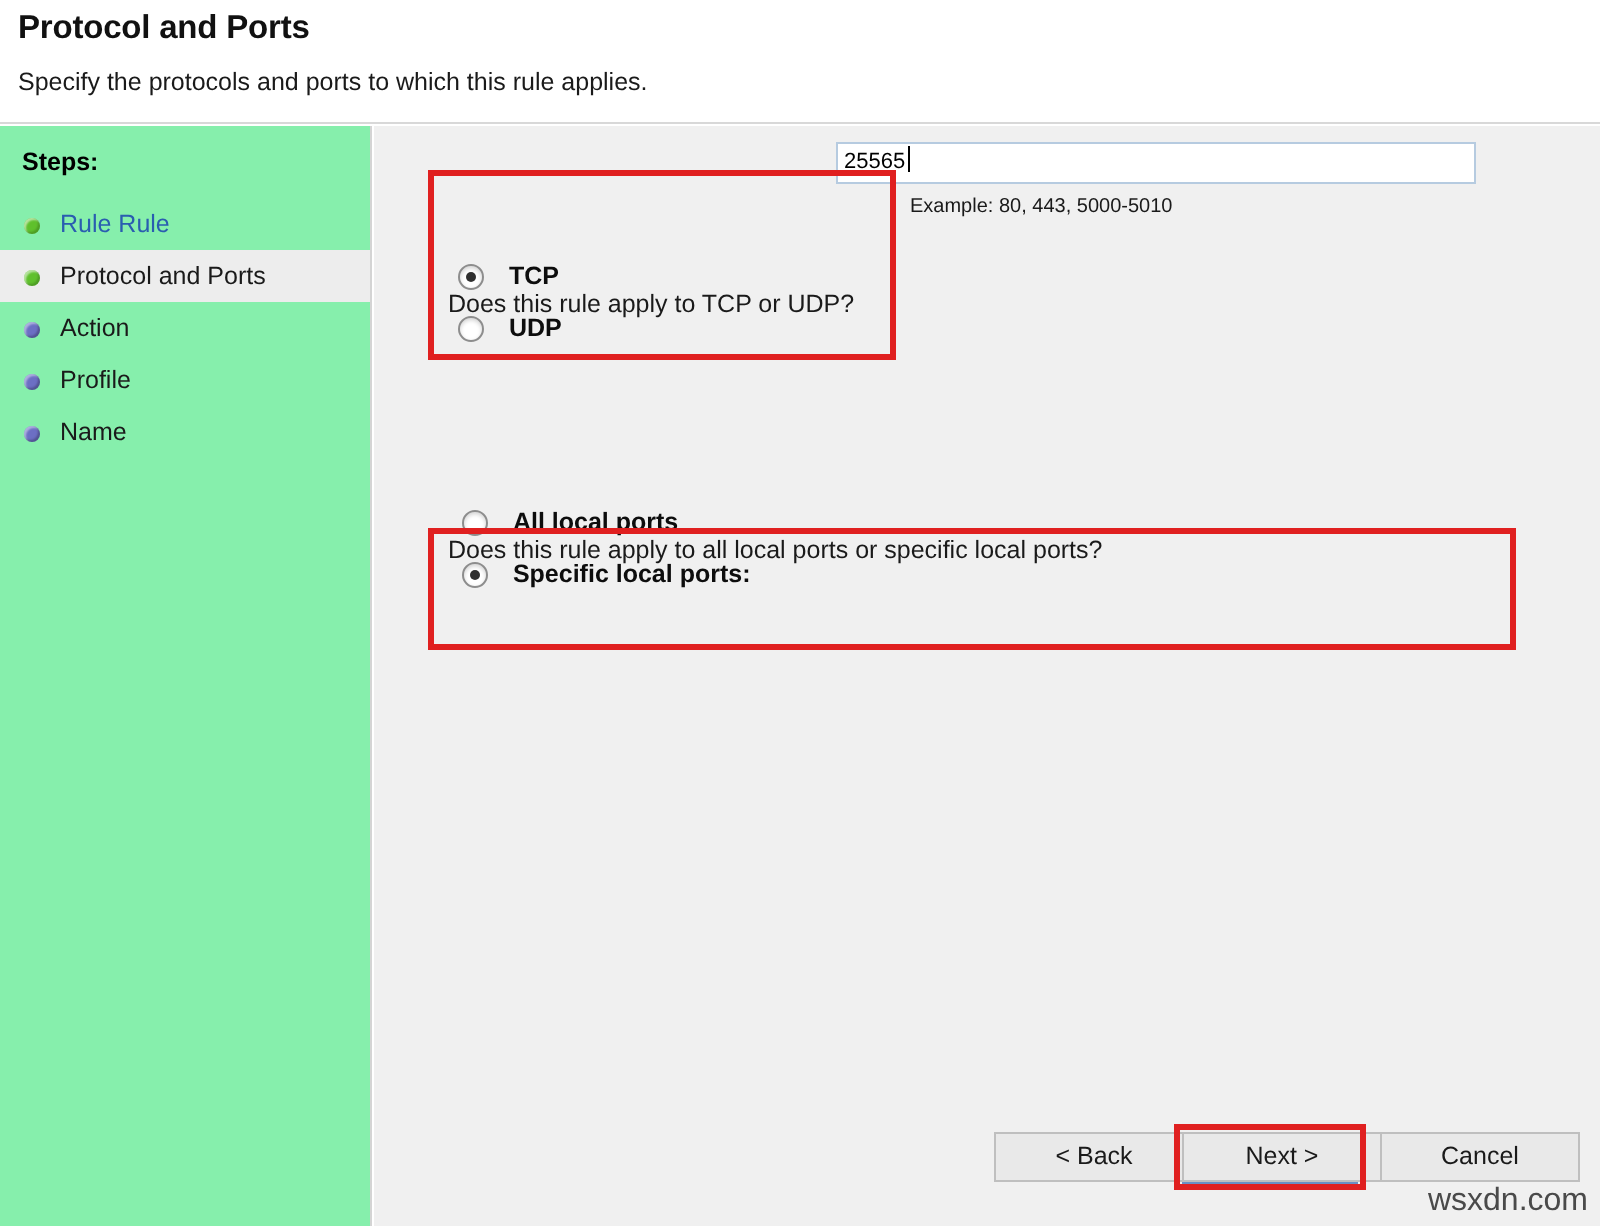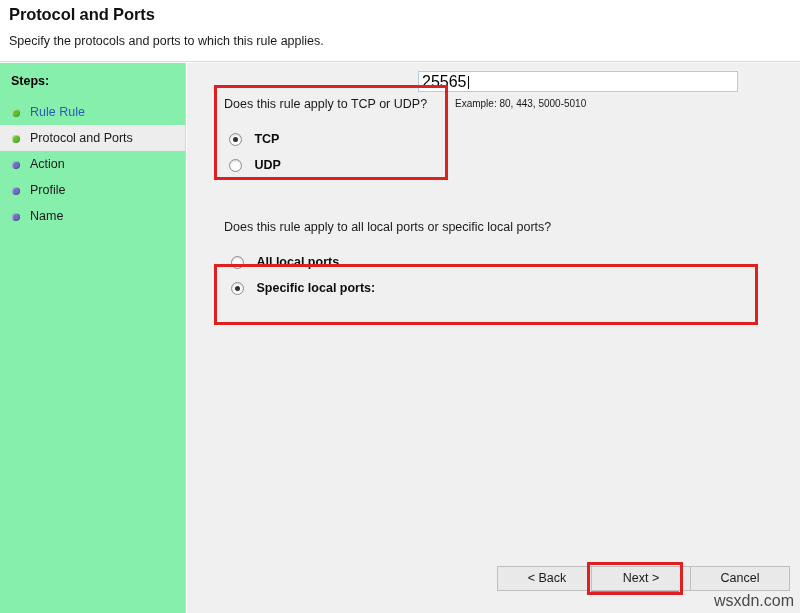--- a/index.html
+++ b/index.html
@@ -108,20 +108,21 @@
     width: 613px;
     height: 550px;
     background: #f0f0f0;
   }
 
   .question {
     position: absolute;
     font-size: 12.5px;
     color: #1a1a1a;
     white-space: nowrap;
+    margin-top: 48px;
   }
 
   
   .radio-row {
     position: absolute;
     height: 20px;
     white-space: nowrap;
   }
   .radio {
     display: inline-block;
@@ -160,21 +161,21 @@
   #ports-input {
     position: absolute;
     left: 231px;
     top: 8px;
     width: 320px;
     height: 21px;
     background: #ffffff;
     border: 1px solid #b6cbe0;
     box-sizing: border-box;
     font-family: "Liberation Sans", sans-serif;
-    font-size: 16px;
+    font-size: 11px;
     color: #000000;
     padding: 0 3px;
     line-height: 19px;
     white-space: nowrap;
   }
   #ports-caret {
     display: inline-block;
     width: 1px;
     height: 13px;
     background: #000000;

